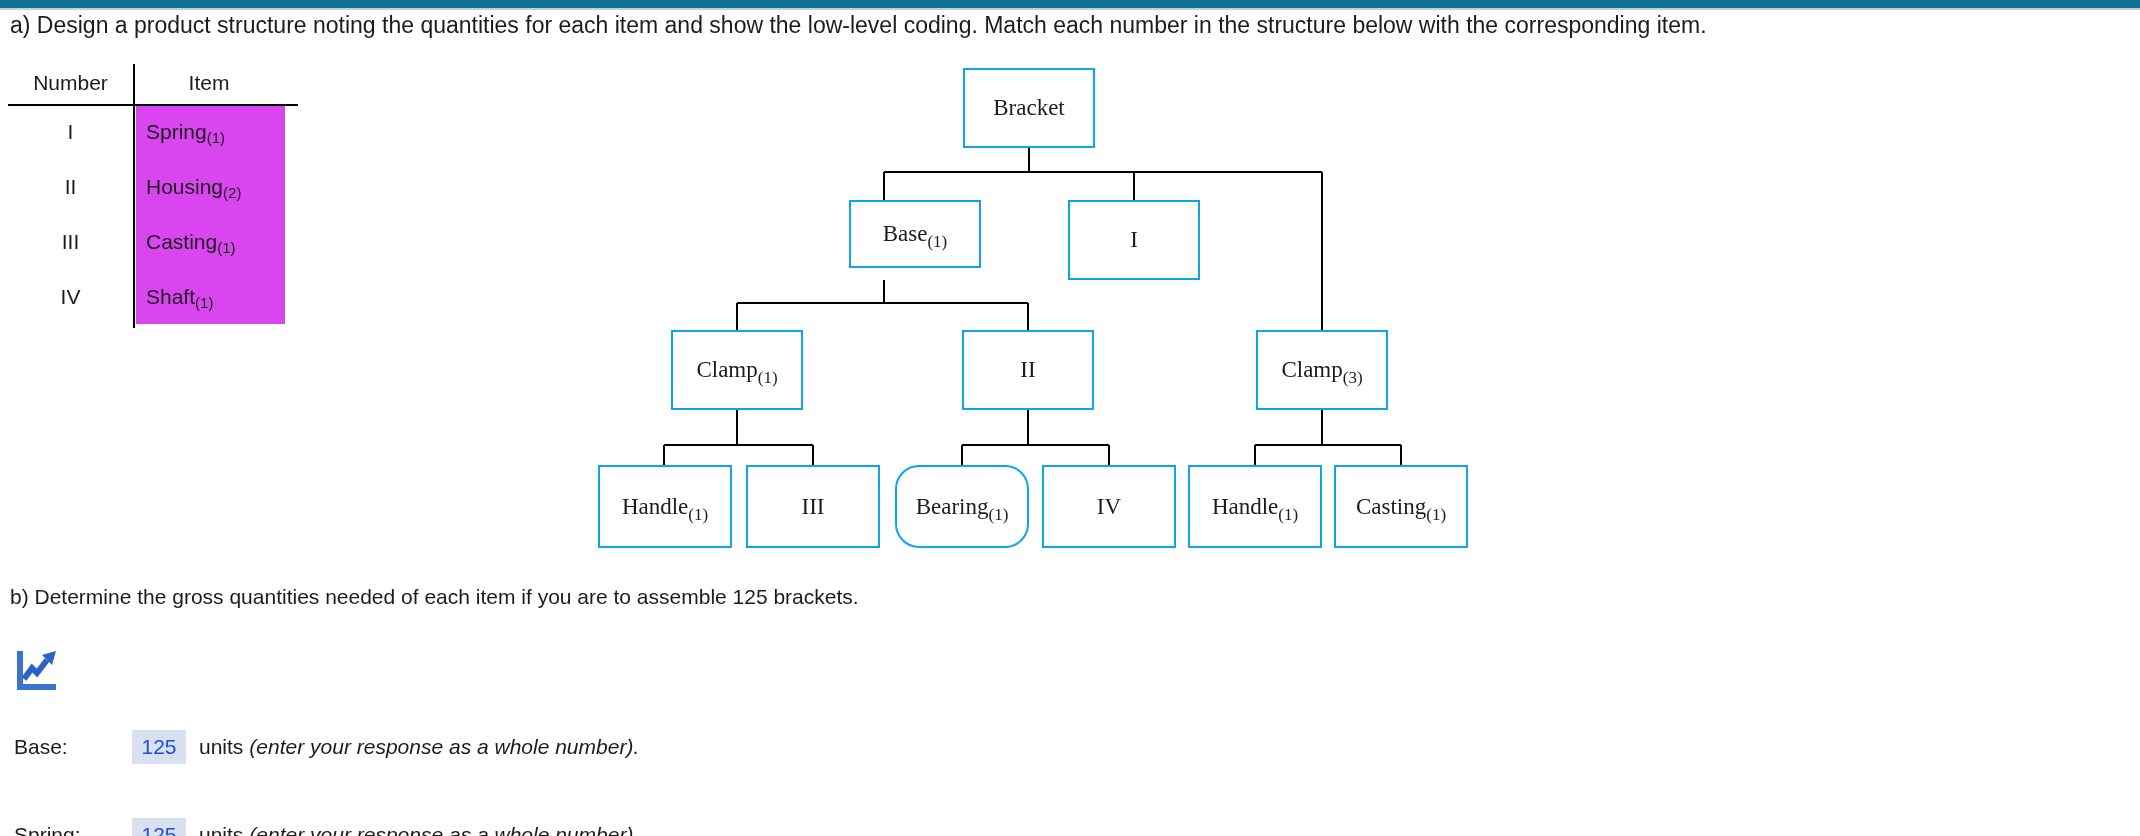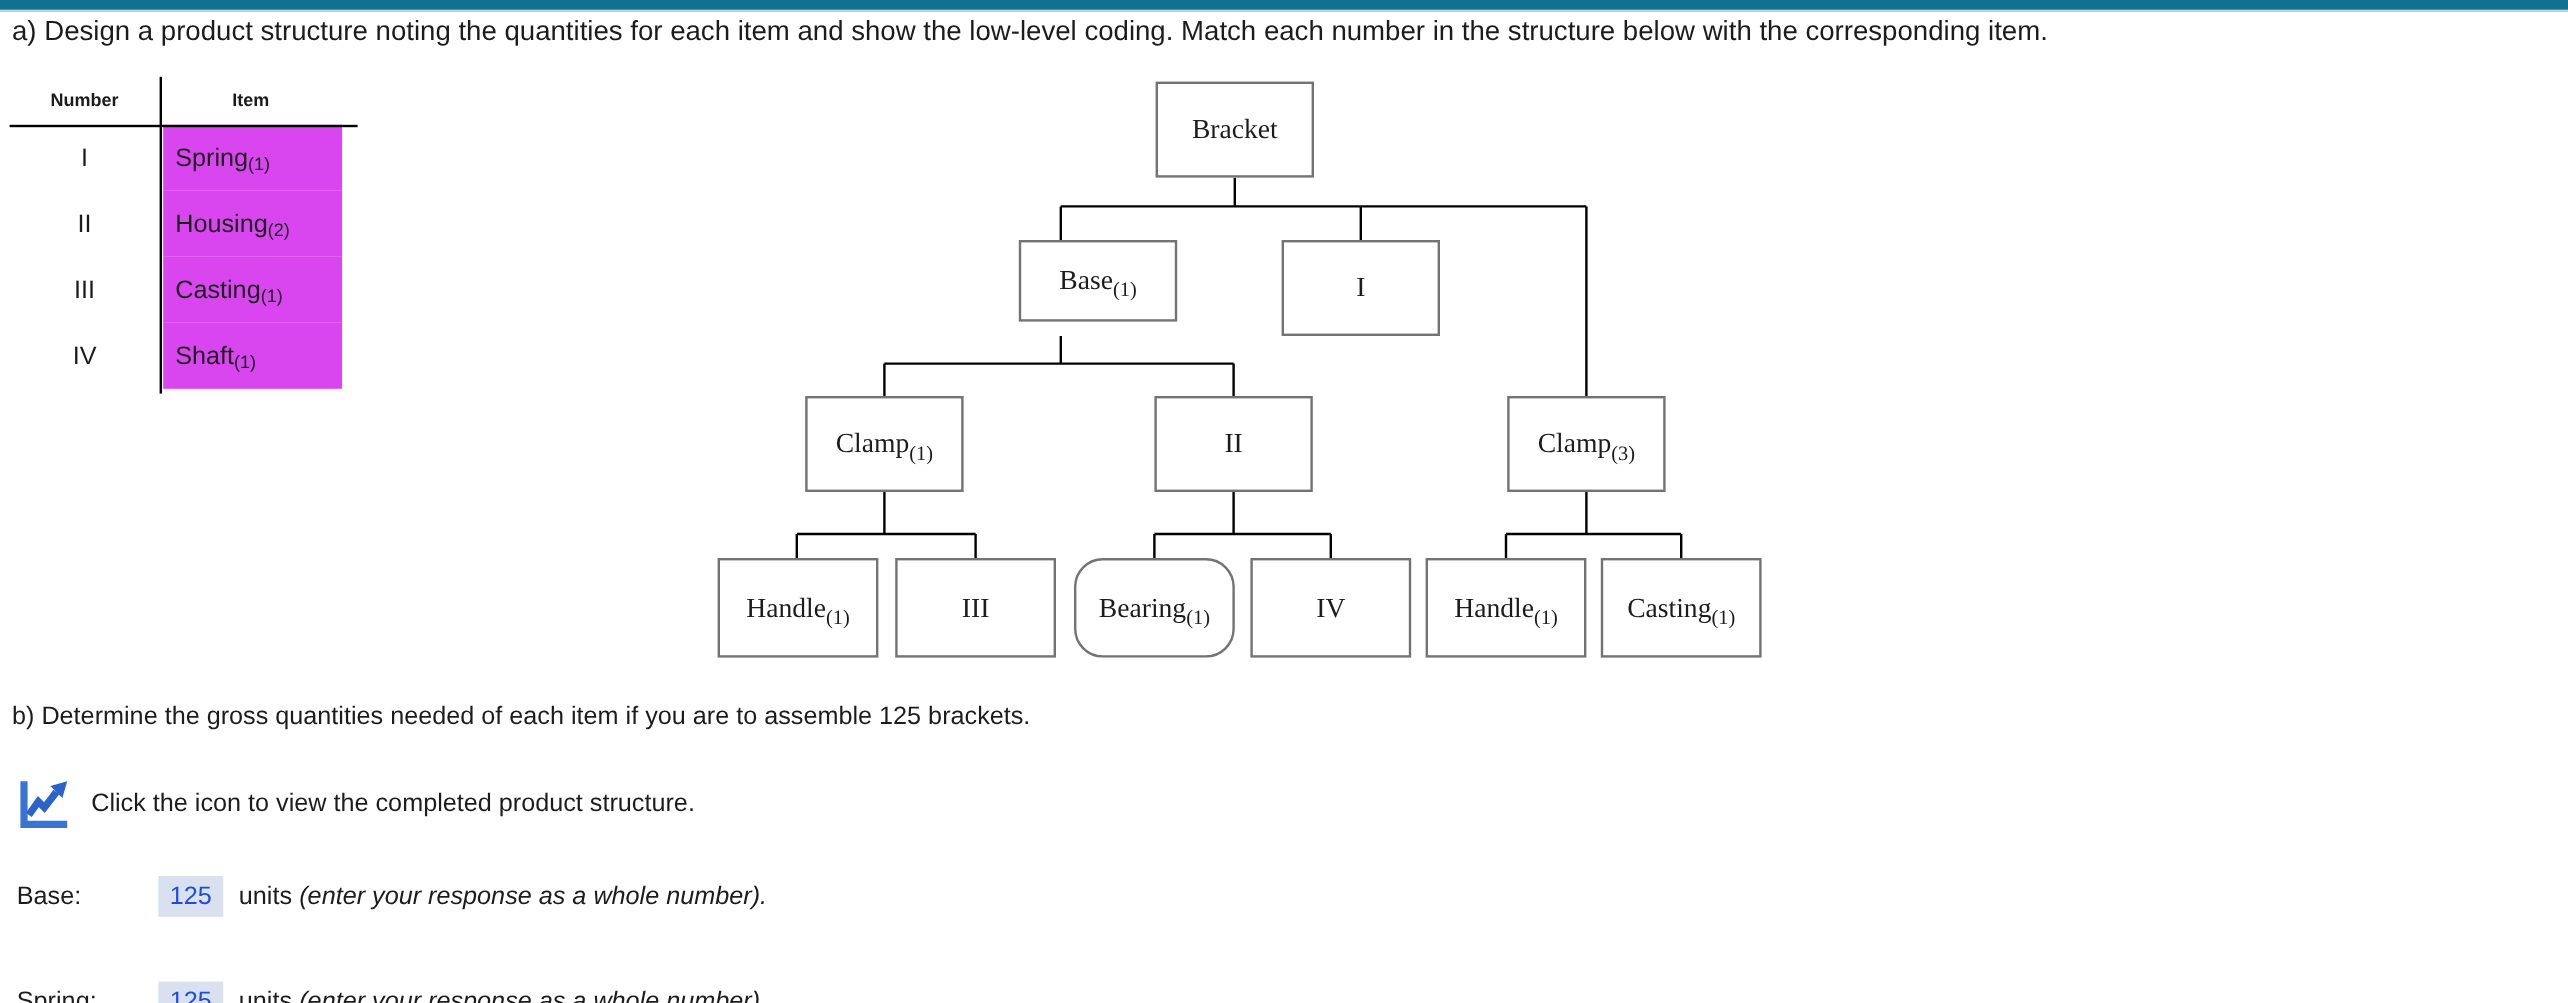--- a/index.html
+++ b/index.html
@@ -17,36 +17,36 @@
     border-bottom:2px solid #b9d2db;
   }
   .question-a {
     position:absolute; left:10px; top:12px;
     font-size:23px; white-space:nowrap;
   }
 
   
   .match-table { position:absolute; left:8px; top:62px; width:290px; }
   .mt-grid { display:grid; grid-template-columns:125px 152px; }
-  .mt-head { height:42px; display:flex; align-items:center; justify-content:center; font-size:15px;font-weight:bold; }
+  .mt-head { height:42px; display:flex; align-items:center; justify-content:center; font-size:21px; }
   .mt-num  { height:55px; display:flex; align-items:center; justify-content:center; font-size:21px; }
   .mt-item {
     height:55px; display:flex; align-items:center;
     padding-left:10px; margin-left:3px;
     background:#d946ef; font-size:21px;text-align:center;
   }
   .mt-divider { position:absolute; left:125px; top:2px; width:2px; height:264px; background:#000; }
   .mt-rule { position:absolute; left:0; top:42px; width:290px; height:2px; background:#000; }
   .sub-s { font-size:15px; position:relative; top:6px; }
 
   
   .diagram { position:absolute; left:590px; top:60px; width:900px; height:500px; }
   .diagram svg.lines { position:absolute; left:0; top:0; }
   .node {
-    position:absolute; background:#fff; border:2px solid #737373;
+    position:absolute; background:#fff; border:2px solid #0ea5e9;
     display:flex; align-items:center; justify-content:center;
     font-family:"Liberation Serif", serif; font-size:23px; color:#1c1c1c;
     white-space:nowrap;
   }
   .node .sub-t { font-size:17px; position:relative; top:8px; }
   .n-bracket { left:373px; top:8px;   width:132px; height:80px; }
   .n-base    { left:228px; top:140px; width:132px; height:68px;margin-left:31px; }
   .n-num1    { left:478px; top:140px; width:132px; height:80px; }
   .n-clamp1  { left:81px;  top:270px; width:132px; height:80px; }
   .n-num2    { left:372px; top:270px; width:132px; height:80px; }
@@ -175,21 +175,20 @@
 <div class="question-b">b) Determine the gross quantities needed of each item if you are to assemble 125 brackets.</div>
 
 <div class="icon-row">
   <button class="chart-btn">
     <svg width="46" height="48" viewBox="0 0 46 48">
       <path d="M6 5 V41 H42" fill="none" stroke="#3a74d2" stroke-width="6"></path>
       <polyline points="10,33 18,22 23,27 33,14" fill="none" stroke="#2c63c9" stroke-width="6"></polyline>
       <polygon points="28,9 42,5 38,19" fill="#2c63c9"></polygon>
     </svg>
   </button>
-  <span class="hint-text">Click the icon to view the completed product structure.</span>
 </div>
 
 <div class="answer-row row-base">
   <span class="answer-label">Base:</span>
   <span class="answer-box">125</span>
   <span class="units-word">units</span>
   <span class="units-hint">(enter your response as a whole number).</span>
 </div>
 
 <div class="answer-row row-spring">

